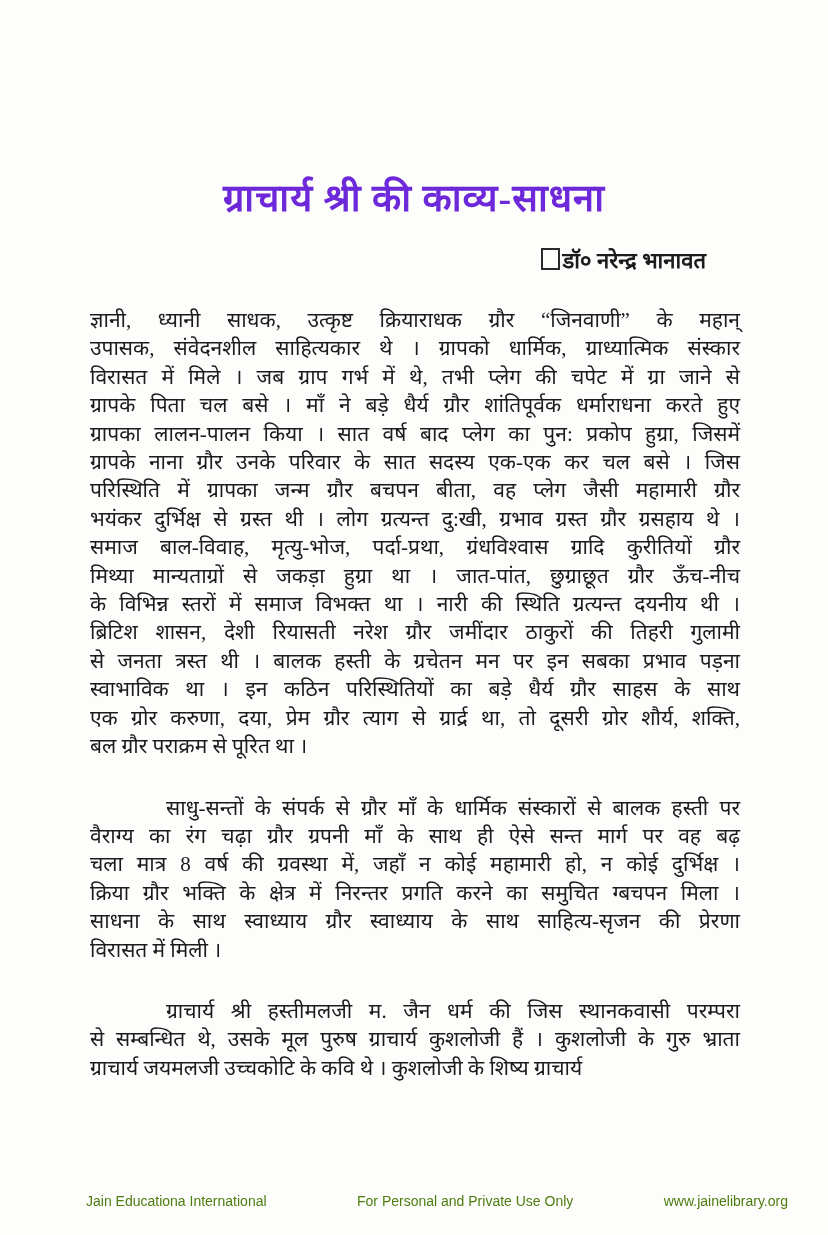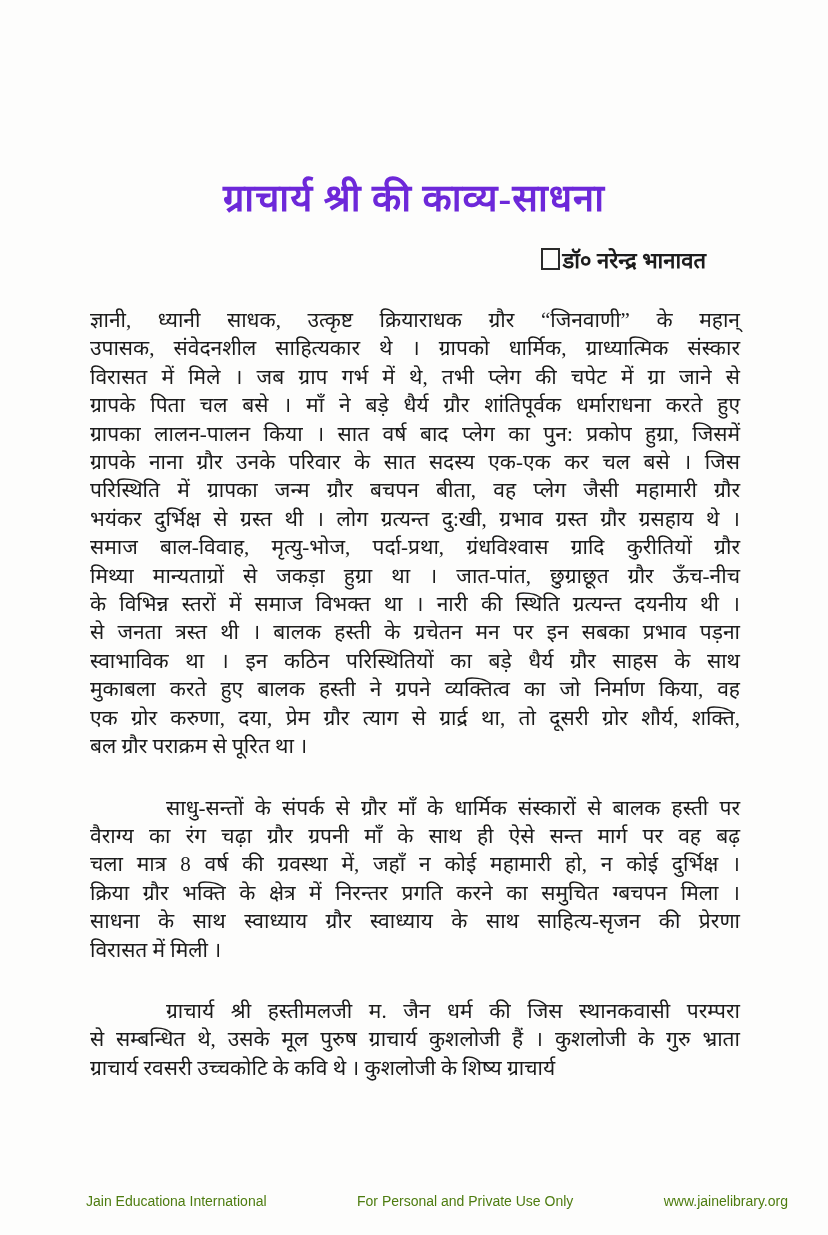--- a/index.html
+++ b/index.html
@@ -93,38 +93,38 @@
         <div class="line">उपासक, संवेदनशील साहित्यकार थे । ग्रापको धार्मिक, ग्राध्यात्मिक संस्कार</div>
         <div class="line">विरासत में मिले । जब ग्राप गर्भ में थे, तभी प्लेग की चपेट में ग्रा जाने से</div>
         <div class="line">ग्रापके पिता चल बसे । माँ ने बड़े धैर्य ग्रौर शांतिपूर्वक धर्माराधना करते हुए</div>
         <div class="line">ग्रापका लालन-पालन किया । सात वर्ष बाद प्लेग का पुन: प्रकोप हुग्रा, जिसमें</div>
         <div class="line">ग्रापके नाना ग्रौर उनके परिवार के सात सदस्य एक-एक कर चल बसे । जिस</div>
         <div class="line">परिस्थिति में ग्रापका जन्म ग्रौर बचपन बीता, वह प्लेग जैसी महामारी ग्रौर</div>
         <div class="line">भयंकर दुर्भिक्ष से ग्रस्त थी । लोग ग्रत्यन्त दु:खी, ग्रभाव ग्रस्त ग्रौर ग्रसहाय थे ।</div>
         <div class="line">समाज बाल-विवाह, मृत्यु-भोज, पर्दा-प्रथा, ग्रंधविश्वास ग्रादि कुरीतियों ग्रौर</div>
         <div class="line">मिथ्या मान्यताग्रों से जकड़ा हुग्रा था । जात-पांत, छुग्राछूत ग्रौर ऊँच-नीच</div>
         <div class="line">के विभिन्न स्तरों में समाज विभक्त था । नारी की स्थिति ग्रत्यन्त दयनीय थी ।</div>
+        <div class="line">ब्रिटिश शासन, देशी रियासती नरेश ग्रौर जमींदार ठाकुरों की तिहरी गुलामी</div>
         <div class="line">से जनता त्रस्त थी । बालक हस्ती के ग्रचेतन मन पर इन सबका प्रभाव पड़ना</div>
         <div class="line">स्वाभाविक था । इन कठिन परिस्थितियों का बड़े धैर्य ग्रौर साहस के साथ</div>
-        <div class="line">मुकाबला करते हुए बालक हस्ती ने ग्रपने व्यक्तित्व का जो निर्माण किया, वह</div>
         <div class="line">एक ग्रोर करुणा, दया, प्रेम ग्रौर त्याग से ग्रार्द्र था, तो दूसरी ग्रोर शौर्य, शक्ति,</div>
         <div class="line last">बल ग्रौर पराक्रम से पूरित था ।</div>
       </div>
       <div class="paragraph">
         <div class="line first">साधु-सन्तों के संपर्क से ग्रौर माँ के धार्मिक संस्कारों से बालक  हस्ती पर</div>
         <div class="line">वैराग्य का रंग चढ़ा ग्रौर ग्रपनी माँ के साथ ही ऐसे सन्त मार्ग पर वह बढ़</div>
         <div class="line">चला मात्र 8 वर्ष की ग्रवस्था में, जहाँ न कोई महामारी हो, न कोई दुर्भिक्ष ।</div>
         <div class="line">क्रिया ग्रौर भक्ति के क्षेत्र में निरन्तर प्रगति करने का समुचित ग्बचपन मिला ।</div>
         <div class="line">साधना के साथ स्वाध्याय ग्रौर स्वाध्याय के साथ साहित्य-सृजन की प्रेरणा</div>
         <div class="line last">विरासत में मिली ।</div>
       </div>
       <div class="paragraph">
         <div class="line first">ग्राचार्य श्री हस्तीमलजी म. जैन धर्म की जिस स्थानकवासी परम्परा</div>
         <div class="line">से सम्बन्धित थे, उसके मूल पुरुष ग्राचार्य कुशलोजी हैं । कुशलोजी के गुरु भ्राता</div>
-        <div class="line last">ग्राचार्य रवसरी उच्चकोटि के कवि थे । कुशलोजी के शिष्य ग्राचार्य</div>
+        <div class="line last">ग्राचार्य जयमलजी उच्चकोटि के कवि थे । कुशलोजी के शिष्य ग्राचार्य</div>
       </div>
     </div>
 
   <div class="footer">
     <span>Jain Educationa International</span>
     <span>For Personal and Private Use Only</span>
     <span>www.jainelibrary.org</span>
   </div>
 
 </div>

